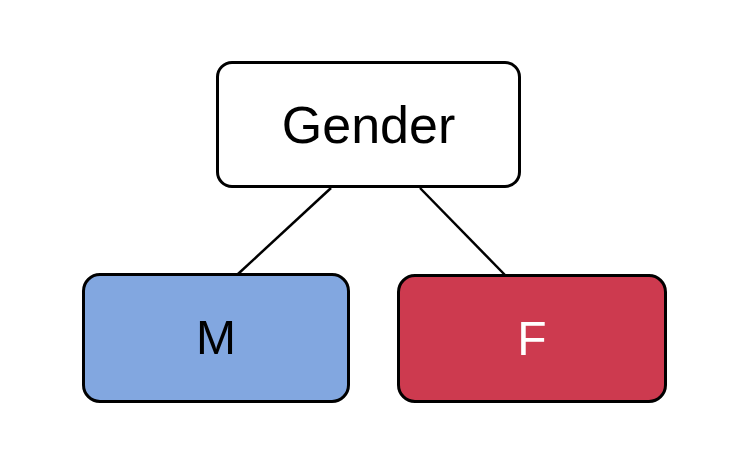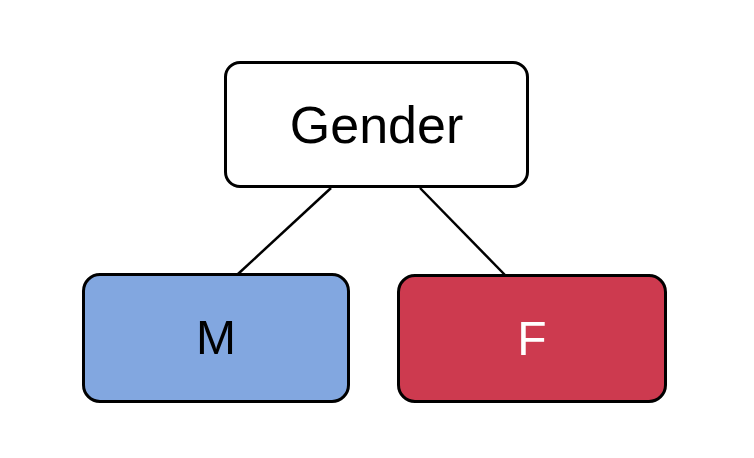--- a/index.html
+++ b/index.html
@@ -26,21 +26,21 @@
   .node {
     position: absolute;
     box-sizing: border-box;
     display: flex;
     align-items: center;
     justify-content: center;
     border: 3px solid #000000;
     background: #ffffff;
   }
   .node-root {
-    left: 224px;
+    left: 216px;
     top: 61px;
     width: 305px;
     height: 127px;
     border-radius: 16px;
     font-size: 52px;
     color: #000000;
   }
   .node-m {
     left: 82px;
     top: 273px;

